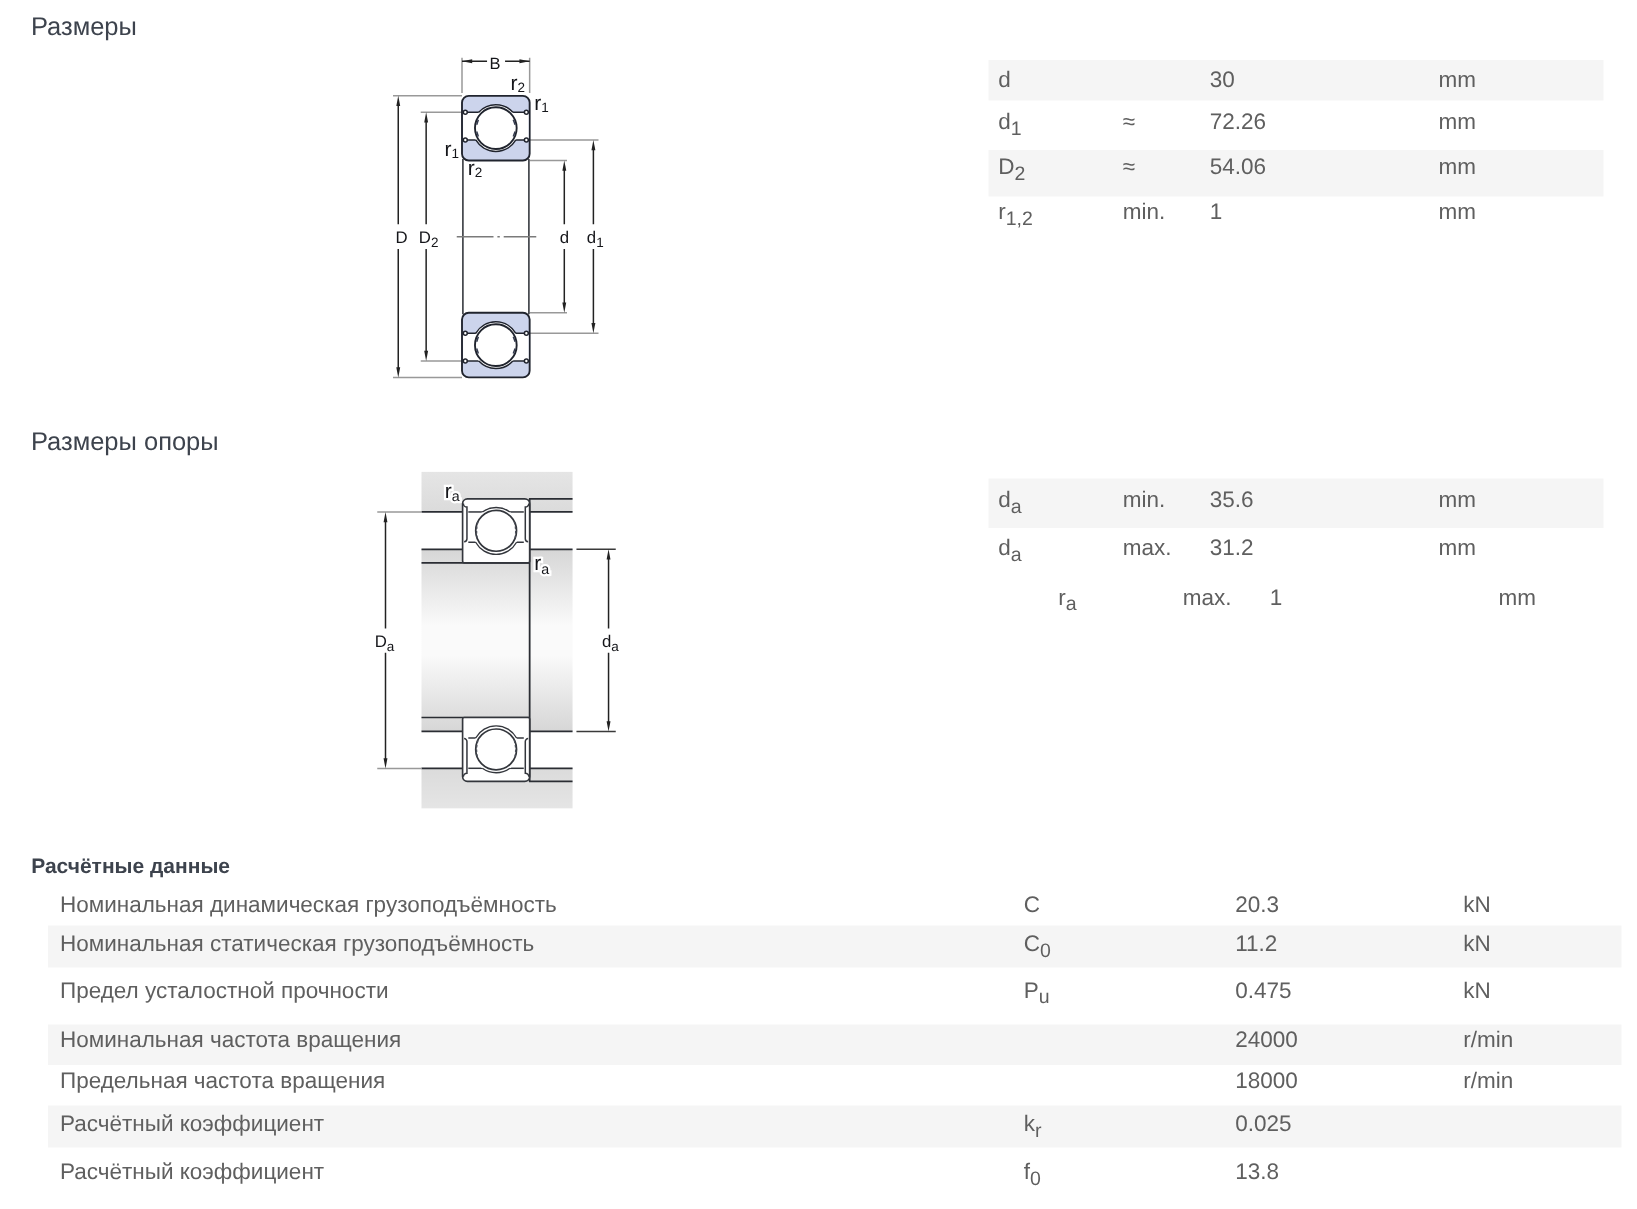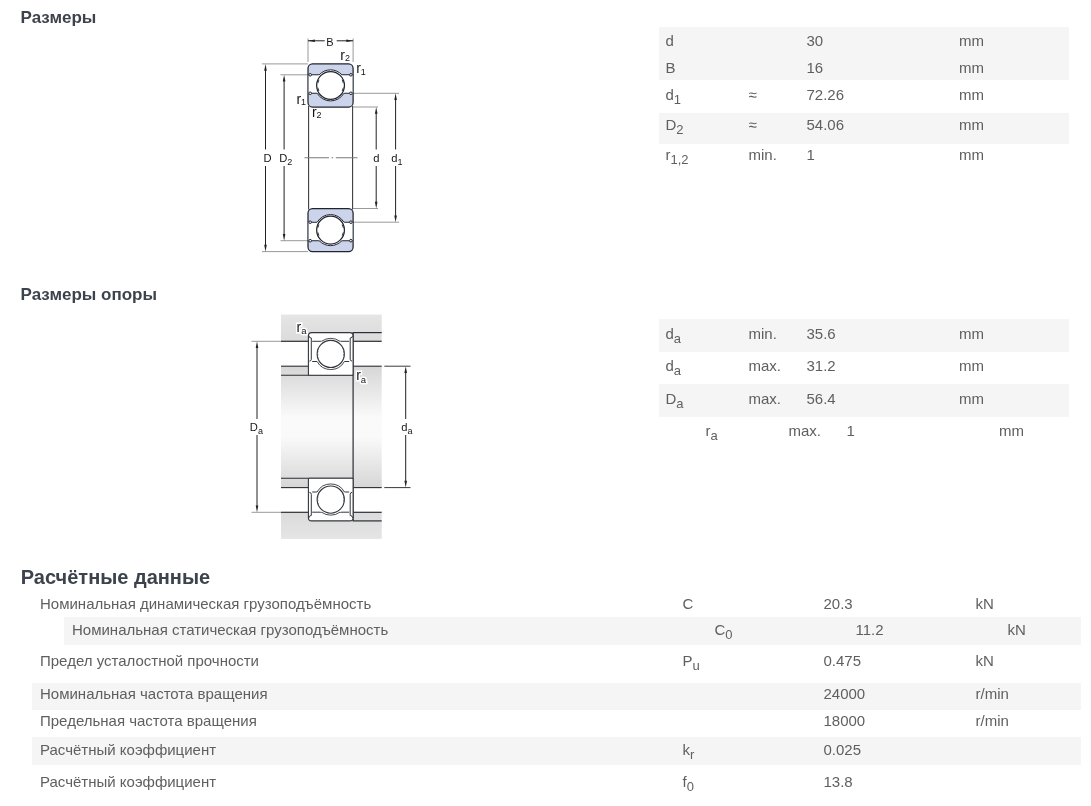--- a/index.html
+++ b/index.html
@@ -1,52 +1,50 @@
 <!DOCTYPE html>
 <html><head>
 <meta charset="utf-8">
 <style>
 html,body{margin:0;padding:0;background:#fff;}
 body{width:1091px;height:806px;position:relative;overflow:hidden;
  font-family:"Liberation Sans",sans-serif;font-size:15px;color:#5f5f5f;}
-.h17{position:absolute;font-weight:bold;font-size:17px;line-height:20px;color:#3d434d;}
-.h15{position:absolute;font-weight:bold;font-size:20px;line-height:18px;color:#3d434d;}
+.h17{position:absolute;font-weight:normal;font-size:17px;line-height:20px;color:#3d434d;}
+.h15{position:absolute;font-weight:bold;font-size:14px;line-height:18px;color:#3d434d;}
 .tbl{position:absolute;}
 .row{box-sizing:border-box;white-space:nowrap;}
 .row.g{background:#f5f5f5;}
 .row div{display:inline-block;vertical-align:baseline;line-height:17px;}
 .c1{padding-left:6.5px;width:83px;}
 .c2{width:58px;}
 .c3{width:152.5px;}
 .l1{padding-left:8px;width:642.5px;}
 .l2{width:141px;}
 .l3{width:152px;}
 sub.s{font-size:13px;vertical-align:-3.9px;line-height:0;}
 </style>
 </head>
 <body>
 <div class="h17" style="left:20.6px;top:7.9px;">Размеры</div>
 <div class="h17" style="left:20.6px;top:285.4px;">Размеры опоры</div>
 <div class="h15" style="left:20.8px;top:567.6px;">Расчётные данные</div>
-<div class="tbl" style="left:659px;top:27px;width:410px;">
+<div class="tbl" style="left:659px;top:40px;width:410px;">
 <div class="row g" style="height:27.1px;padding-top:5.0px;"><div class="c1">d</div><div class="c2"></div><div class="c3">30</div><div class="c4">mm</div></div>
-<div class="row g" style="height:26.1px;padding-top:4.7px;"><div class="c1">B</div><div class="c2"></div><div class="c3">16</div><div class="c4">mm</div></div>
 <div class="row" style="height:32.7px;padding-top:5.9px;"><div class="c1">d<sub class="s">1</sub></div><div class="c2">≈</div><div class="c3">72.26</div><div class="c4">mm</div></div>
 <div class="row g" style="height:31.4px;padding-top:3.3px;"><div class="c1">D<sub class="s">2</sub></div><div class="c2">≈</div><div class="c3">54.06</div><div class="c4">mm</div></div>
 <div class="row" style="height:33.6px;padding-top:1.6px;"><div class="c1">r<sub class="s">1,2</sub></div><div class="c2">min.</div><div class="c3">1</div><div class="c4">mm</div></div>
 </div>
 <div class="tbl" style="left:659px;top:319.2px;width:410px;">
 <div class="row g" style="height:32.7px;padding-top:5.4px;"><div class="c1">d<sub class="s">a</sub></div><div class="c2">min.</div><div class="c3">35.6</div><div class="c4">mm</div></div>
 <div class="row" style="height:32.4px;padding-top:5.1px;"><div class="c1">d<sub class="s">a</sub></div><div class="c2">max.</div><div class="c3">31.2</div><div class="c4">mm</div></div>
-<div class="row g" style="height:32.3px;padding-top:5.6px;"><div class="c1">D<sub class="s">a</sub></div><div class="c2">max.</div><div class="c3">56.4</div><div class="c4">mm</div></div>
 <div class="row" style="height:32.4px;padding-top:5.6px;margin-left:40px;"><div class="c1">r<sub class="s">a</sub></div><div class="c2">max.</div><div class="c3">1</div><div class="c4">mm</div></div>
 </div>
 <div class="tbl" style="left:32px;top:591.5px;width:1049px;">
 <div class="row" style="height:25.9px;padding-top:3.2px;"><div class="l1">Номинальная динамическая грузоподъёмность</div><div class="l2">C</div><div class="l3">20.3</div><div class="l4">kN</div></div>
-<div class="row g" style="height:27.4px;padding-top:3.5px;margin-left:32px;"><div class="l1">Номинальная статическая грузоподъёмность</div><div class="l2">C<sub class="s">0</sub></div><div class="l3">11.2</div><div class="l4">kN</div></div>
+<div class="row g" style="height:27.4px;padding-top:3.5px;"><div class="l1">Номинальная статическая грузоподъёмность</div><div class="l2">C<sub class="s">0</sub></div><div class="l3">11.2</div><div class="l4">kN</div></div>
 <div class="row" style="height:38.1px;padding-top:7.6px;"><div class="l1">Предел усталостной прочности</div><div class="l2">P<sub class="s">u</sub></div><div class="l3">0.475</div><div class="l4">kN</div></div>
 <div class="row g" style="height:26.9px;padding-top:1.9px;"><div class="l1">Номинальная частота вращения</div><div class="l2"></div><div class="l3">24000</div><div class="l4">r/min</div></div>
 <div class="row" style="height:26.8px;padding-top:1.9px;"><div class="l1">Предельная частота вращения</div><div class="l2"></div><div class="l3">18000</div><div class="l4">r/min</div></div>
 <div class="row g" style="height:28.0px;padding-top:4.3px;"><div class="l1">Расчётный коэффициент</div><div class="l2">k<sub class="s">r</sub></div><div class="l3">0.025</div><div class="l4"></div></div>
 <div class="row" style="height:33.0px;padding-top:8.7px;"><div class="l1">Расчётный коэффициент</div><div class="l2">f<sub class="s">0</sub></div><div class="l3">13.8</div><div class="l4"></div></div>
 </div>
 <svg style="position:absolute;left:248px;top:28px;" width="170" height="232" viewBox="248 28 170 232">
 <line x1="262.0" y1="63.9" x2="308.0" y2="63.9" stroke="#999" stroke-width="1"></line>
 <line x1="262.0" y1="251.6" x2="308.0" y2="251.6" stroke="#999" stroke-width="1"></line>
 <line x1="280.5" y1="74.8" x2="309.5" y2="74.8" stroke="#999" stroke-width="1"></line>

